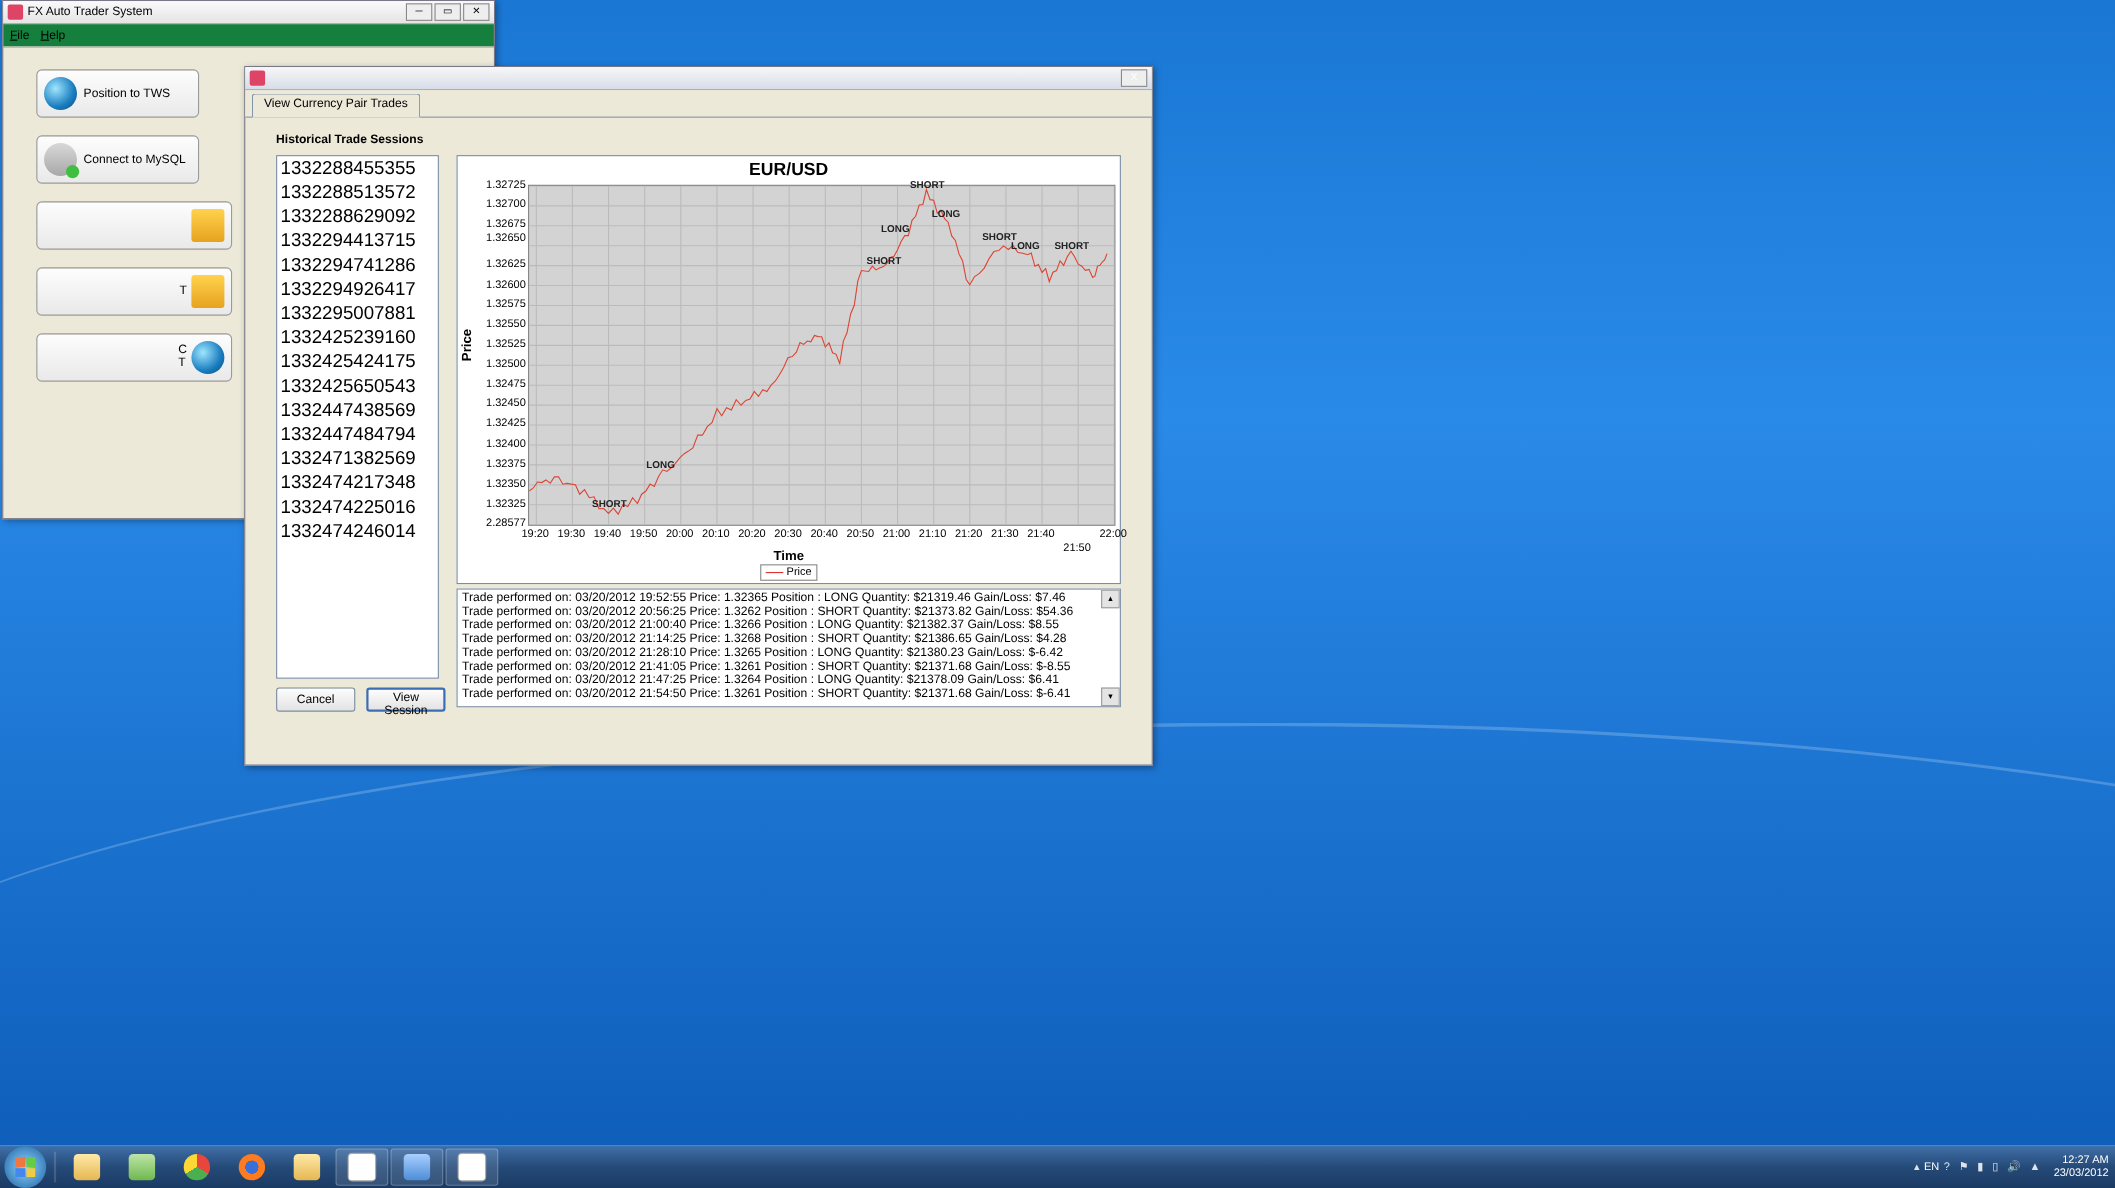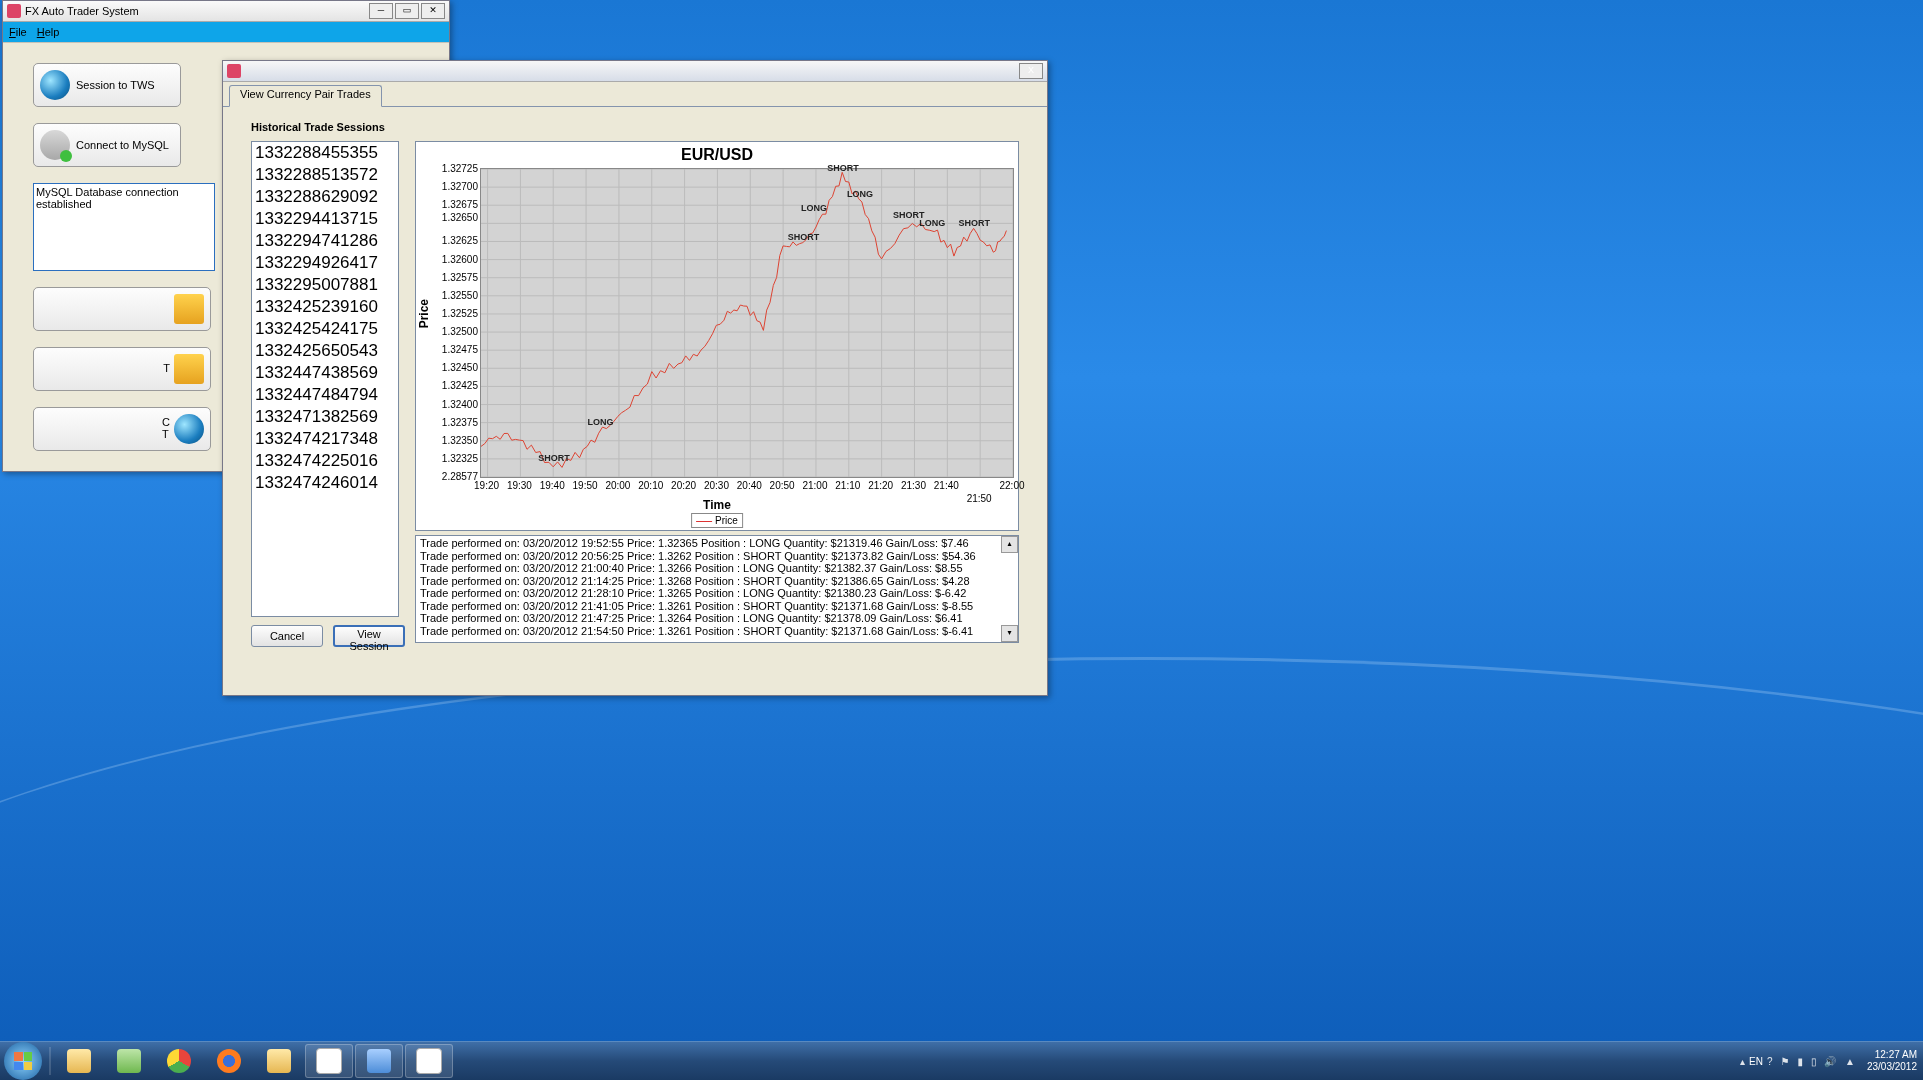--- a/index.html
+++ b/index.html
@@ -6,21 +6,21 @@
 
 .swoosh{position:absolute;bottom:120px;left:0;width:100%;height:400px;pointer-events:none;opacity:.25}
 .swoosh:before{content:"";position:absolute;bottom:0;left:-200px;width:140%;height:300px;border-top:3px solid #cfe8ff;border-radius:50% 50% 0 0/100% 100% 0 0}
 
 .win{position:absolute;border:1px solid #778;background:#ece9d8;box-shadow:2px 2px 6px rgba(0,0,0,.35)}
 .main-win{left:2px;top:0;width:446px;height:470px}
 .titlebar{height:20px;background:linear-gradient(#fafafa,#e4e4e4);border-bottom:1px solid #aaa;display:flex;align-items:center;padding:0 4px;font-size:11px}
 .titlebar .t-icon{width:14px;height:14px;margin-right:4px;background:#d46;border-radius:2px}
 .titlebar .spacer{flex:1}
 .titlebar .wbtn{width:22px;height:14px;margin-left:2px;border:1px solid #888;background:#eee;font-size:9px;text-align:center;line-height:12px;cursor:default}
-.menubar{height:20px;background:#0ea5e9;border-bottom:1px solid #c5c2b8;padding-left:6px;display:flex;align-items:center}
+.menubar{height:20px;background:#15803d;border-bottom:1px solid #c5c2b8;padding-left:6px;display:flex;align-items:center}
 .menubar span{margin-right:10px;text-decoration:underline;text-decoration-color:transparent}
 .menubar span:first-letter{text-decoration:underline}
 .content{padding:20px 30px}
 .bigbtn{width:134px;height:42px;background:linear-gradient(#fdfdfd,#e9e9e9);border:1px solid #9a9a9a;border-radius:5px;margin-bottom:16px;display:flex;align-items:center;padding:0 6px;cursor:default}
 .bigbtn .ic{width:30px;height:30px;margin-right:6px;border-radius:50%}
 .ic-globe{background:radial-gradient(circle at 35% 35%,#9fe6ff,#1a7dbf 60%,#0a4d7a)}
 .ic-db{background:linear-gradient(#d8d8d8,#a8a8a8);border-radius:6px;position:relative}
 .ic-db:after{content:"";position:absolute;right:-2px;bottom:-2px;width:12px;height:12px;background:#3fbf3f;border-radius:50%}
 .logbox{width:176px;height:82px;background:#fff;border:1px solid #2b6fbf;font-size:11px;padding:2px}
 .stubbtn{width:176px;height:42px;background:linear-gradient(#fdfdfd,#e9e9e9);border:1px solid #9a9a9a;border-radius:5px;margin-top:16px;position:relative;overflow:hidden}
@@ -83,28 +83,25 @@
     <span class="wbtn">▭</span>
     <span class="wbtn">✕</span>
   </div>
   <div class="menubar">
     <span>File</span>
     <span>Help</span>
   </div>
   <div class="content">
     <div class="bigbtn">
       <span class="ic ic-globe"></span>
-      <span>Session to TWS</span>
+      <span>Position to TWS</span>
     </div>
     <div class="bigbtn">
       <span class="ic ic-db"></span>
       <span>Connect to MySQL</span>
-    </div>
-    <div class="logbox">
-      <div>MySQL Database connection established</div>
     </div>
     <div class="stubbtn">
         <span class="sic" style="background:linear-gradient(#ffd24d,#e6a21f);border-radius:3px"></span>
       </div>
     <div class="stubbtn">
         <span class="sic" style="background:linear-gradient(#ffd24d,#e6a21f);border-radius:3px"></span>
         <span style="position:absolute;right:40px;top:14px;font-size:11px">T</span>
       </div>
     <div class="stubbtn">
         <span class="sic" style="background:radial-gradient(circle at 35% 35%,#9fe6ff,#1a7dbf 60%,#0a4d7a);border-radius:50%"></span>

